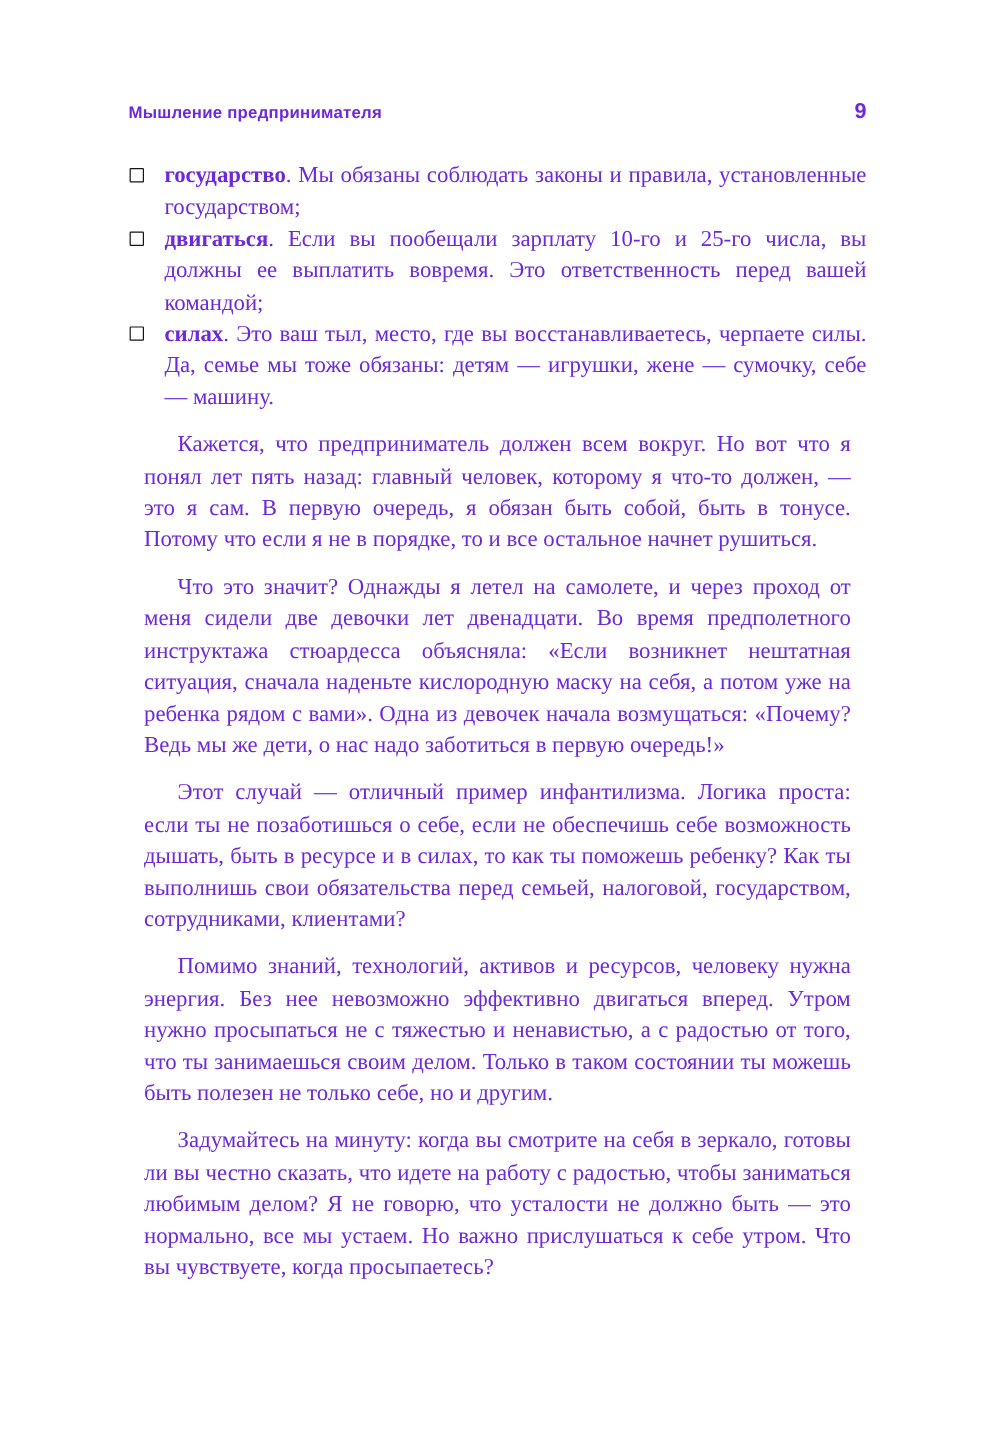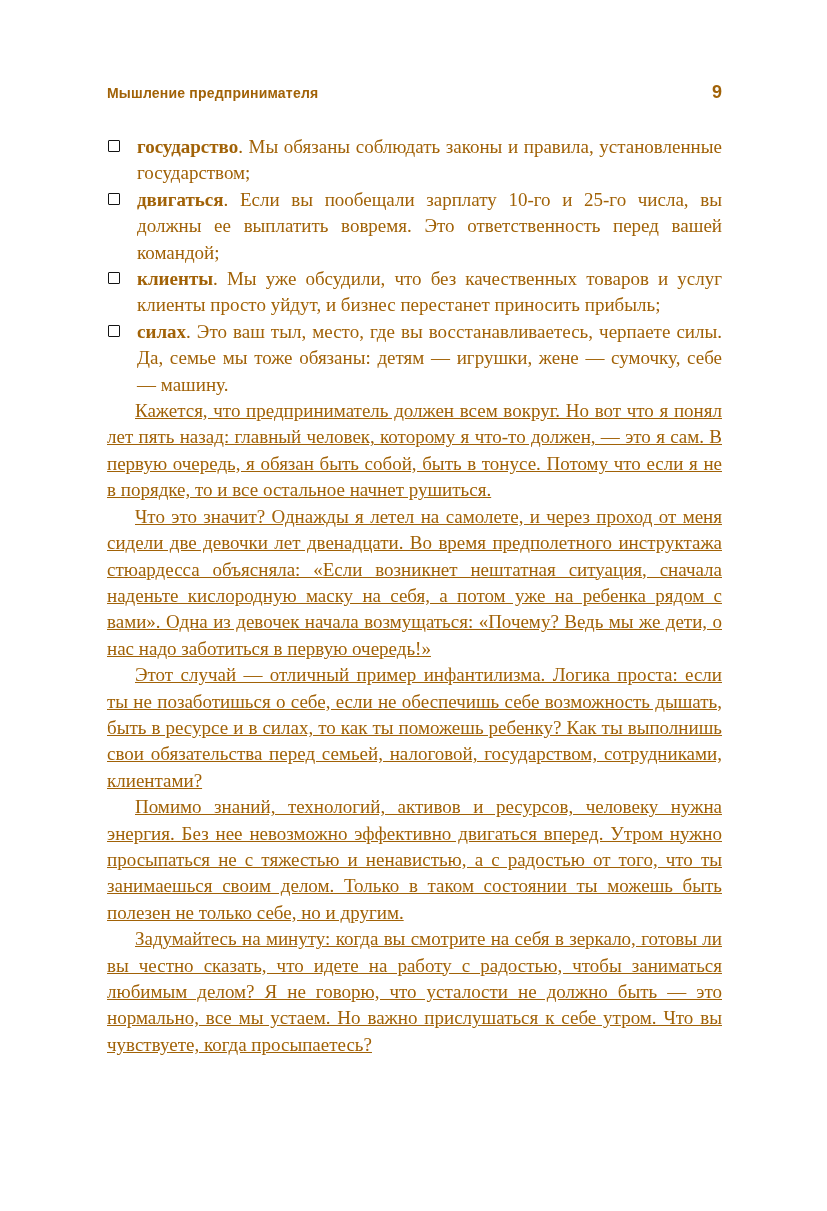--- a/index.html
+++ b/index.html
@@ -5,21 +5,21 @@
   html, body {
     margin: 0;
     padding: 0;
     background: #ffffff;
   }
   .page {
     position: relative;
     width: 827px;
     height: 1211px;
     background: #ffffff;
-    color: #a16207;
+    color: #6d28d9;
     font-family: "Liberation Serif", "DejaVu Serif", serif;
     overflow: hidden;
     box-sizing: border-box;
   }
   .content {
     position: absolute;
     left: 107px;
     top: 82px;
     width: 615px;
   }
@@ -62,23 +62,22 @@
     width: 12px;
     height: 12px;
     border: 1.8px solid #141414;
     border-radius: 1px;
     box-sizing: border-box;
   }
   .term {
     font-weight: bold;
   }
   .para {
-    margin: 0;
+    margin: 13px;
     text-indent: 28px;
-    text-decoration: underline;
   }
 </style>
 </head>
 <body>
 
 <div class="page">
   <div class="content">
 
     <div class="page-header">
       <span class="running-title">Мышление предпринимателя</span>
@@ -91,24 +90,20 @@
         <li class="list-item">
           <span class="bullet"></span>
           <span class="term">государство</span><span>. Мы обязаны соблюдать законы и правила, установленные государством;</span>
         </li>
         <li class="list-item">
           <span class="bullet"></span>
           <span class="term">двигаться</span><span>. Если вы пообещали зарплату 10-го и 25-го числа, вы должны ее выплатить вовремя. Это ответственность перед вашей командой;</span>
         </li>
         <li class="list-item">
           <span class="bullet"></span>
-          <span class="term">клиенты</span><span>. Мы уже обсудили, что без качественных товаров и услуг клиенты просто уйдут, и бизнес перестанет приносить прибыль;</span>
-        </li>
-        <li class="list-item">
-          <span class="bullet"></span>
           <span class="term">силах</span><span>. Это ваш тыл, место, где вы восстанавливаетесь, черпаете силы. Да, семье мы тоже обязаны: детям — игрушки, жене — сумочку, себе — машину.</span>
         </li>
       </ul>
 
       <p class="para">Кажется, что предприниматель должен всем вокруг. Но вот что я понял лет пять назад: главный человек, которому я что-то должен, — это я сам. В первую очередь, я обязан быть собой, быть в тонусе. Потому что если я не в порядке, то и все остальное начнет рушиться.</p>
       <p class="para">Что это значит? Однажды я летел на самолете, и через проход от меня сидели две девочки лет двенадцати. Во время предполетного инструктажа стюардесса объясняла: «Если возникнет нештатная ситуация, сначала наденьте кислородную маску на себя, а потом уже на ребенка рядом с вами». Одна из девочек начала возмущаться: «Почему? Ведь мы же дети, о нас надо заботиться в первую очередь!»</p>
       <p class="para">Этот случай — отличный пример инфантилизма. Логика проста: если ты не позаботишься о себе, если не обеспечишь себе возможность дышать, быть в ресурсе и в силах, то как ты поможешь ребенку? Как ты выполнишь свои обязательства перед семьей, налоговой, государством, сотрудниками, клиентами?</p>
       <p class="para">Помимо знаний, технологий, активов и ресурсов, человеку нужна энергия. Без нее невозможно эффективно двигаться вперед. Утром нужно просыпаться не с тяжестью и ненавистью, а с радостью от того, что ты занимаешься своим делом. Только в таком состоянии ты можешь быть полезен не только себе, но и другим.</p>
       <p class="para">Задумайтесь на минуту: когда вы смотрите на себя в зеркало, готовы ли вы честно сказать, что идете на работу с радостью, чтобы заниматься любимым делом? Я не говорю, что усталости не должно быть — это нормально, все мы устаем. Но важно прислушаться к себе утром. Что вы чувствуете, когда просыпаетесь?</p>
 

